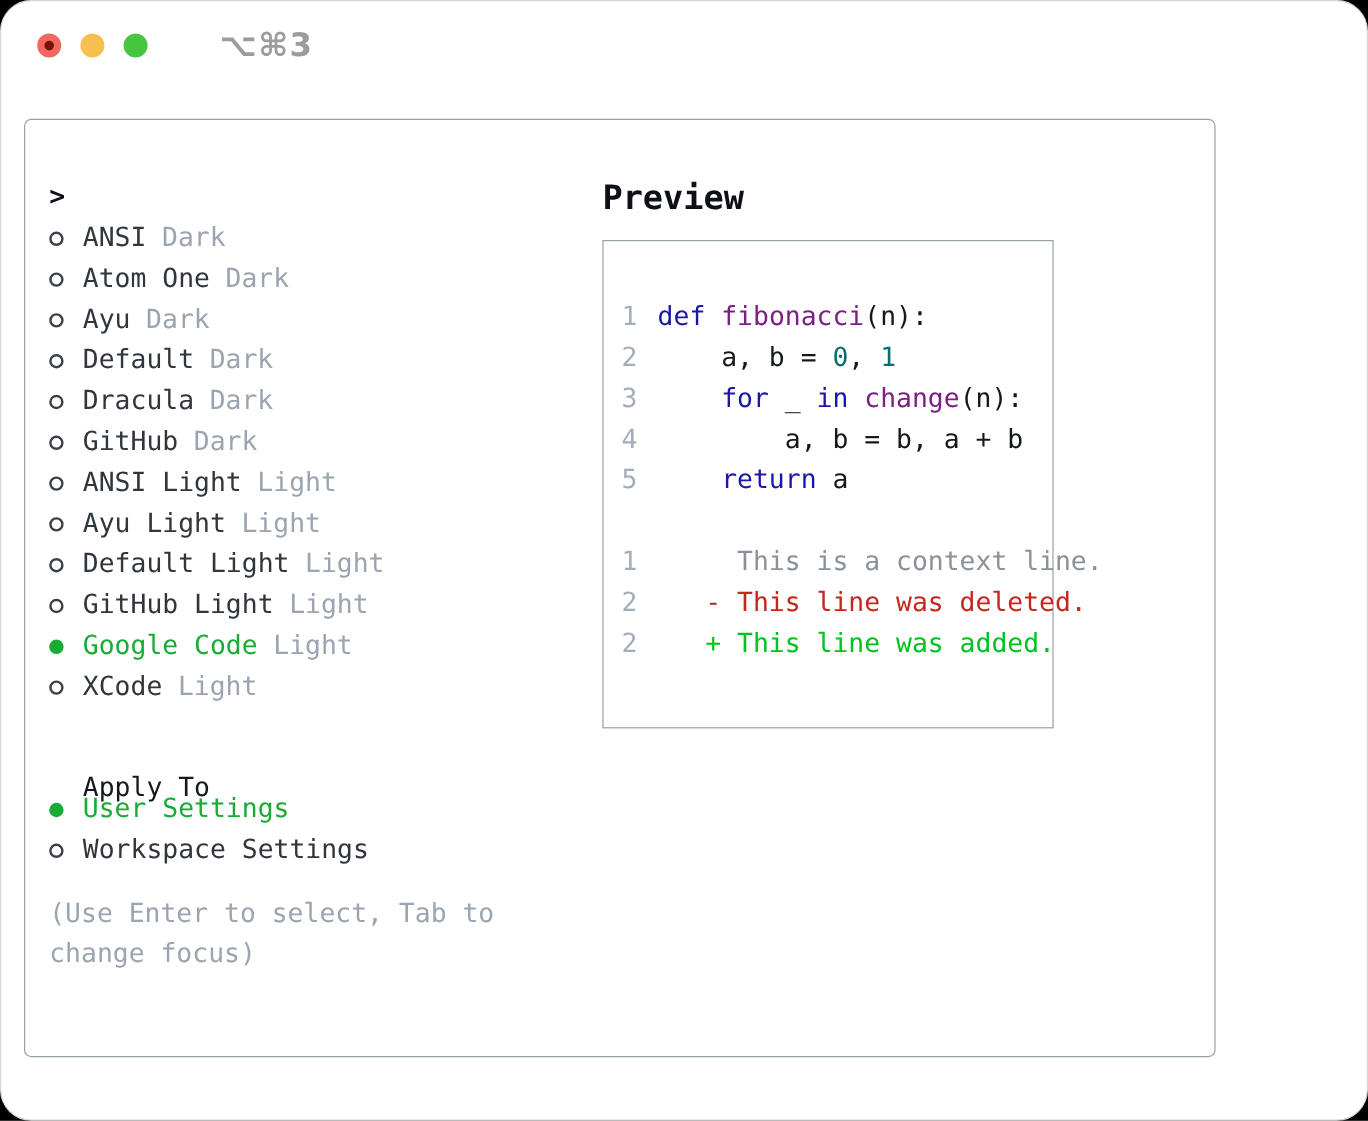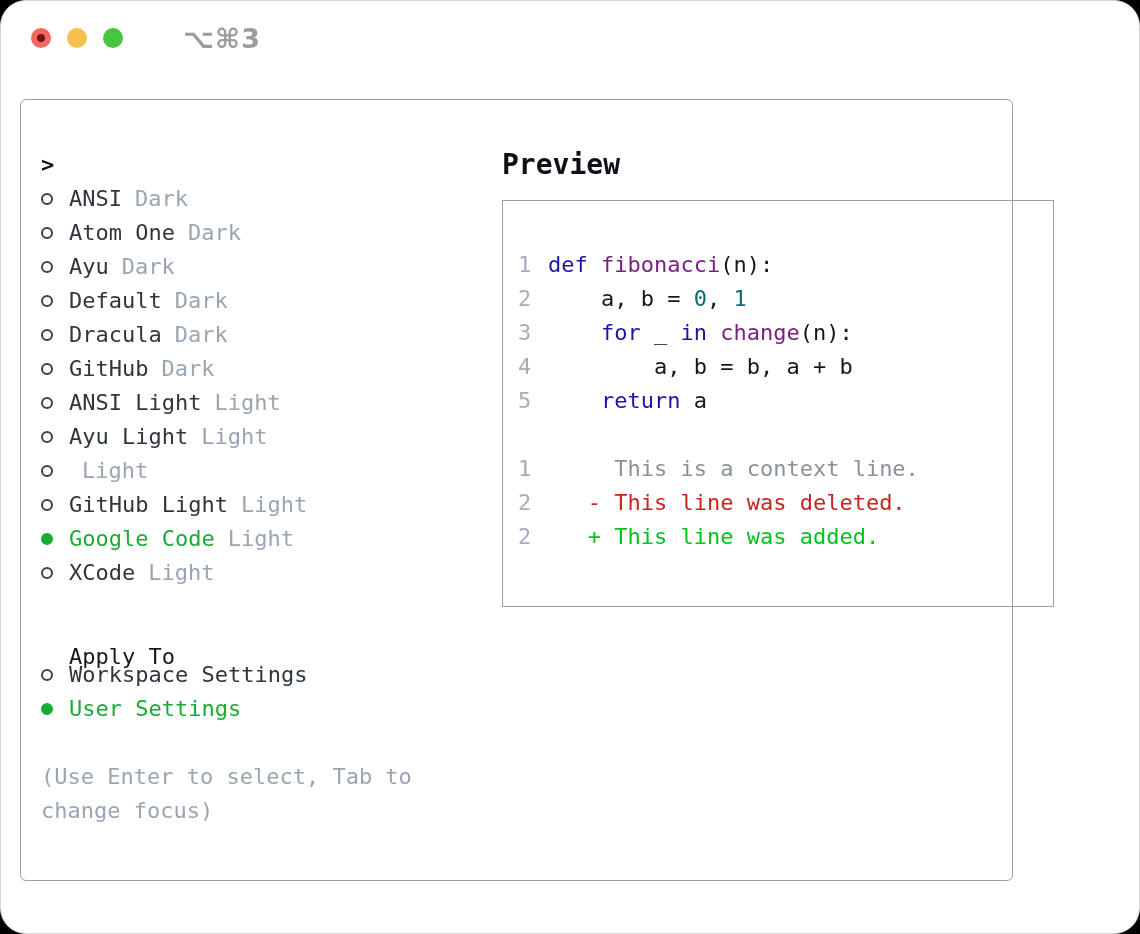--- a/index.html
+++ b/index.html
@@ -52,25 +52,25 @@
   .marker{flex:none;width:28px;height:34px;display:flex;align-items:center;}
   .caret{color:var(--header);font-weight:700;}
   .radio{width:12px;height:12px;border:2px solid #3b4148;border-radius:50%;}
   .radio.sel{background:var(--sel);border-color:var(--sel);}
   .hdr{color:var(--header);font-weight:700;}
   .tname{color:var(--textdark);}
   .tname.sel{color:var(--sel);}
   .variant{color:var(--muted);margin-left:13px;}
   .apply-hdr{color:#15191e;margin-top:16px;}
   .spacer{height:34px;}
-  .hint{margin-top:34px;width:442px;color:var(--muted);white-space:normal;}
+  .hint{margin-top:19px;width:442px;color:var(--muted);white-space:normal;}
   
   .preview-header{font-size:28px;line-height:34px;font-weight:700;color:var(--header);}
   .preview-box{
-    margin-top:18px;width:552px;height:407px;
+    margin-top:18px;width:376px;height:407px;
     border:1.5px solid var(--border);
     padding:47px 0 0 15px;font-size:22px;line-height:34px;
   }
   .code-line{white-space:pre;height:34px;}
   .ln{display:inline-block;width:30px;color:var(--lngray);}
   .kw{color:var(--kw);}
   .fn{color:var(--fn);}
   .num{color:var(--numc);}
   .plain{color:#14181c;}
   .ctx{color:var(--ctx);}
@@ -98,36 +98,36 @@
 
       <div id="theme-items">
           <div class="row"><span class="marker"><span class="radio"></span></span><span class="tname">ANSI</span><span class="variant">Dark</span></div>
           <div class="row"><span class="marker"><span class="radio"></span></span><span class="tname">Atom One</span><span class="variant">Dark</span></div>
           <div class="row"><span class="marker"><span class="radio"></span></span><span class="tname">Ayu</span><span class="variant">Dark</span></div>
           <div class="row"><span class="marker"><span class="radio"></span></span><span class="tname">Default</span><span class="variant">Dark</span></div>
           <div class="row"><span class="marker"><span class="radio"></span></span><span class="tname">Dracula</span><span class="variant">Dark</span></div>
           <div class="row"><span class="marker"><span class="radio"></span></span><span class="tname">GitHub</span><span class="variant">Dark</span></div>
           <div class="row"><span class="marker"><span class="radio"></span></span><span class="tname">ANSI Light</span><span class="variant">Light</span></div>
           <div class="row"><span class="marker"><span class="radio"></span></span><span class="tname">Ayu Light</span><span class="variant">Light</span></div>
-          <div class="row"><span class="marker"><span class="radio"></span></span><span class="variant">Light</span></div>
+          <div class="row"><span class="marker"><span class="radio"></span></span><span class="tname">Default Light</span><span class="variant">Light</span></div>
           <div class="row"><span class="marker"><span class="radio"></span></span><span class="tname">GitHub Light</span><span class="variant">Light</span></div>
           <div class="row"><span class="marker"><span class="radio sel"></span></span><span class="tname sel">Google Code</span><span class="variant">Light</span></div>
           <div class="row"><span class="marker"><span class="radio"></span></span><span class="tname">XCode</span><span class="variant">Light</span></div>
         </div>
 
       <div class="spacer"></div>
 
       <div class="row">
         <span class="marker"></span>
         <span class="apply-hdr">Apply To</span>
       </div>
 
       <div id="apply-items">
+          <div class="row"><span class="marker"><span class="radio sel"></span></span><span class="tname sel">User Settings</span></div>
           <div class="row"><span class="marker"><span class="radio"></span></span><span class="tname">Workspace Settings</span></div>
-          <div class="row"><span class="marker"><span class="radio sel"></span></span><span class="tname sel">User Settings</span></div>
         </div>
 
       <div class="hint">(Use Enter to select, Tab to change focus)</div>
     </div>
 
     <div class="right-col">
       <div class="preview-header">Preview</div>
       <div class="preview-box" id="preview-box">
           <div class="code-line"><span class="ln">1</span><span class="kw">def</span><span class="plain"> </span><span class="fn">fibonacci</span><span class="plain">(n):</span></div>
           <div class="code-line"><span class="ln">2</span><span class="plain">    a, b = </span><span class="num">0</span><span class="plain">, </span><span class="num">1</span></div>

